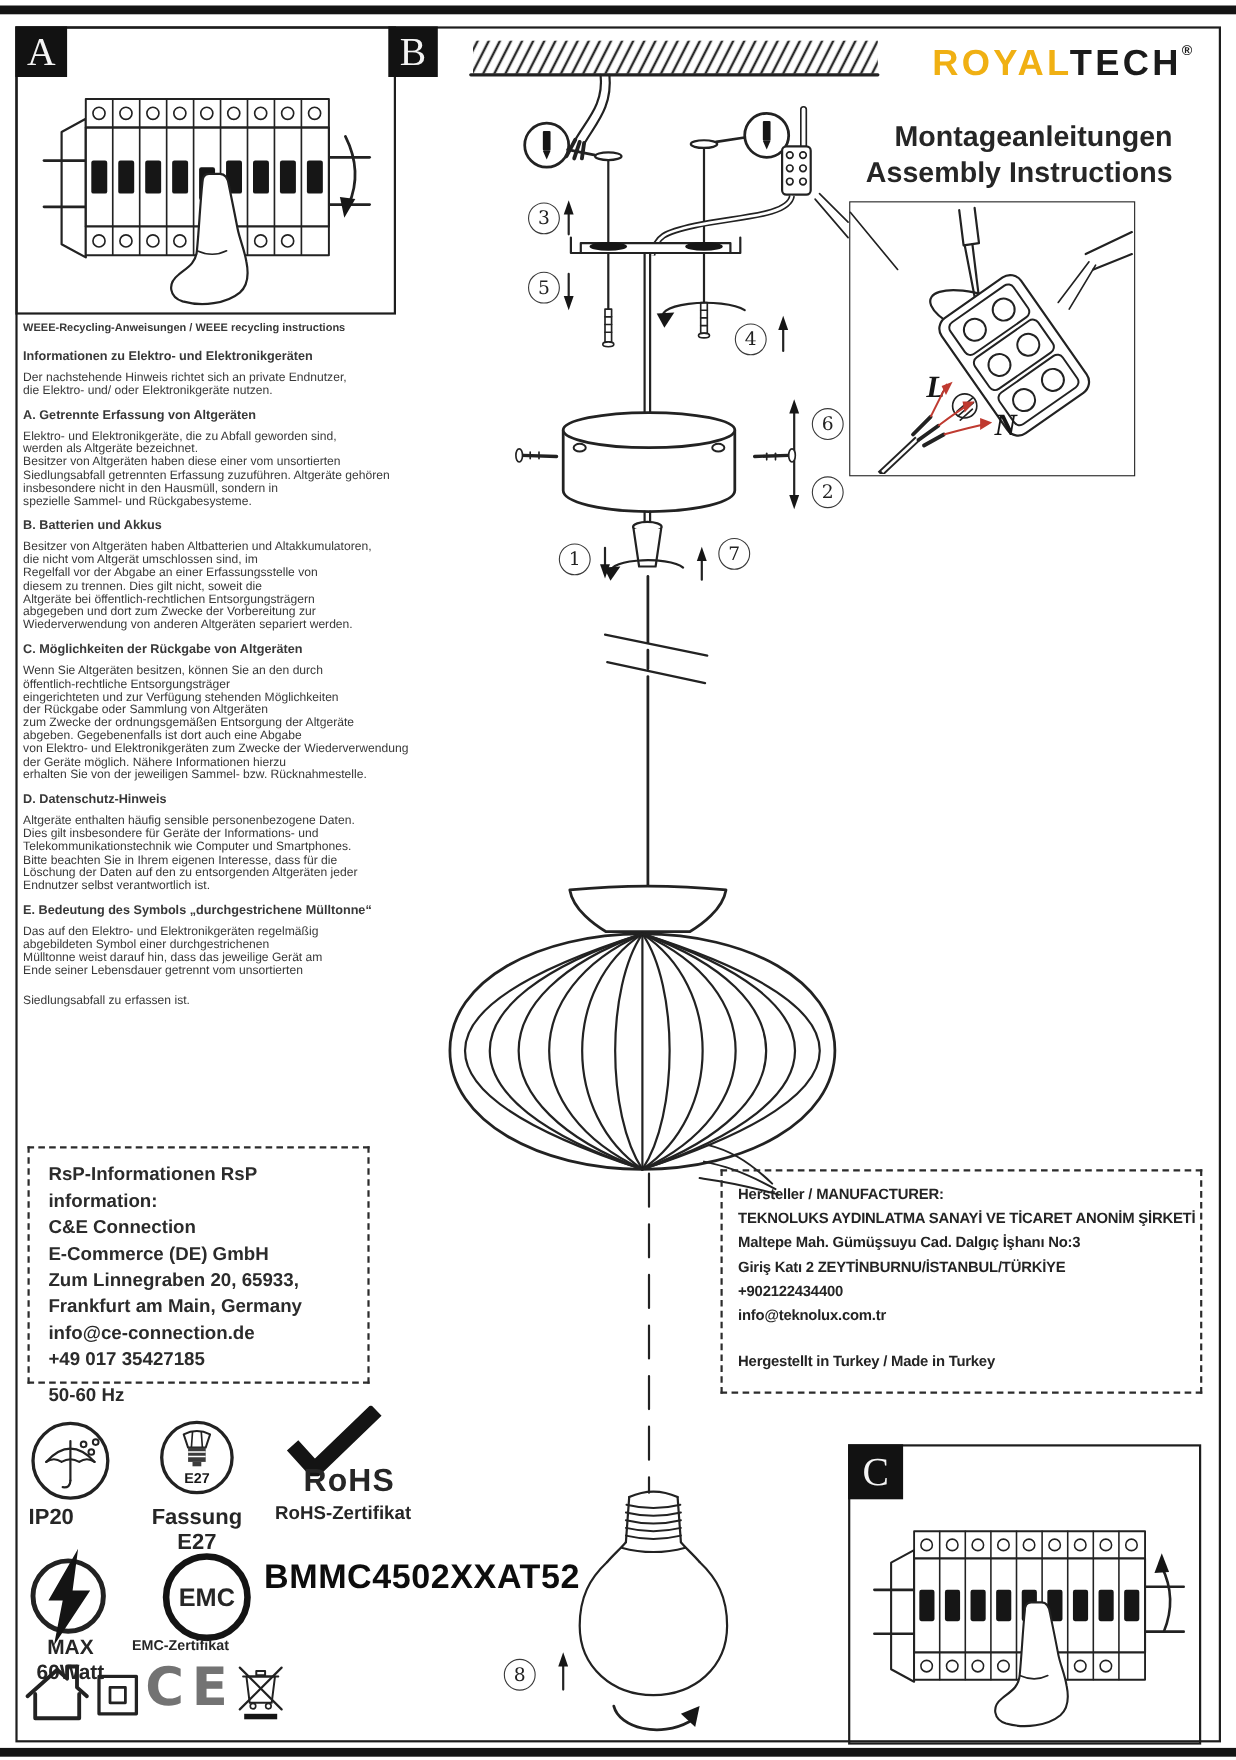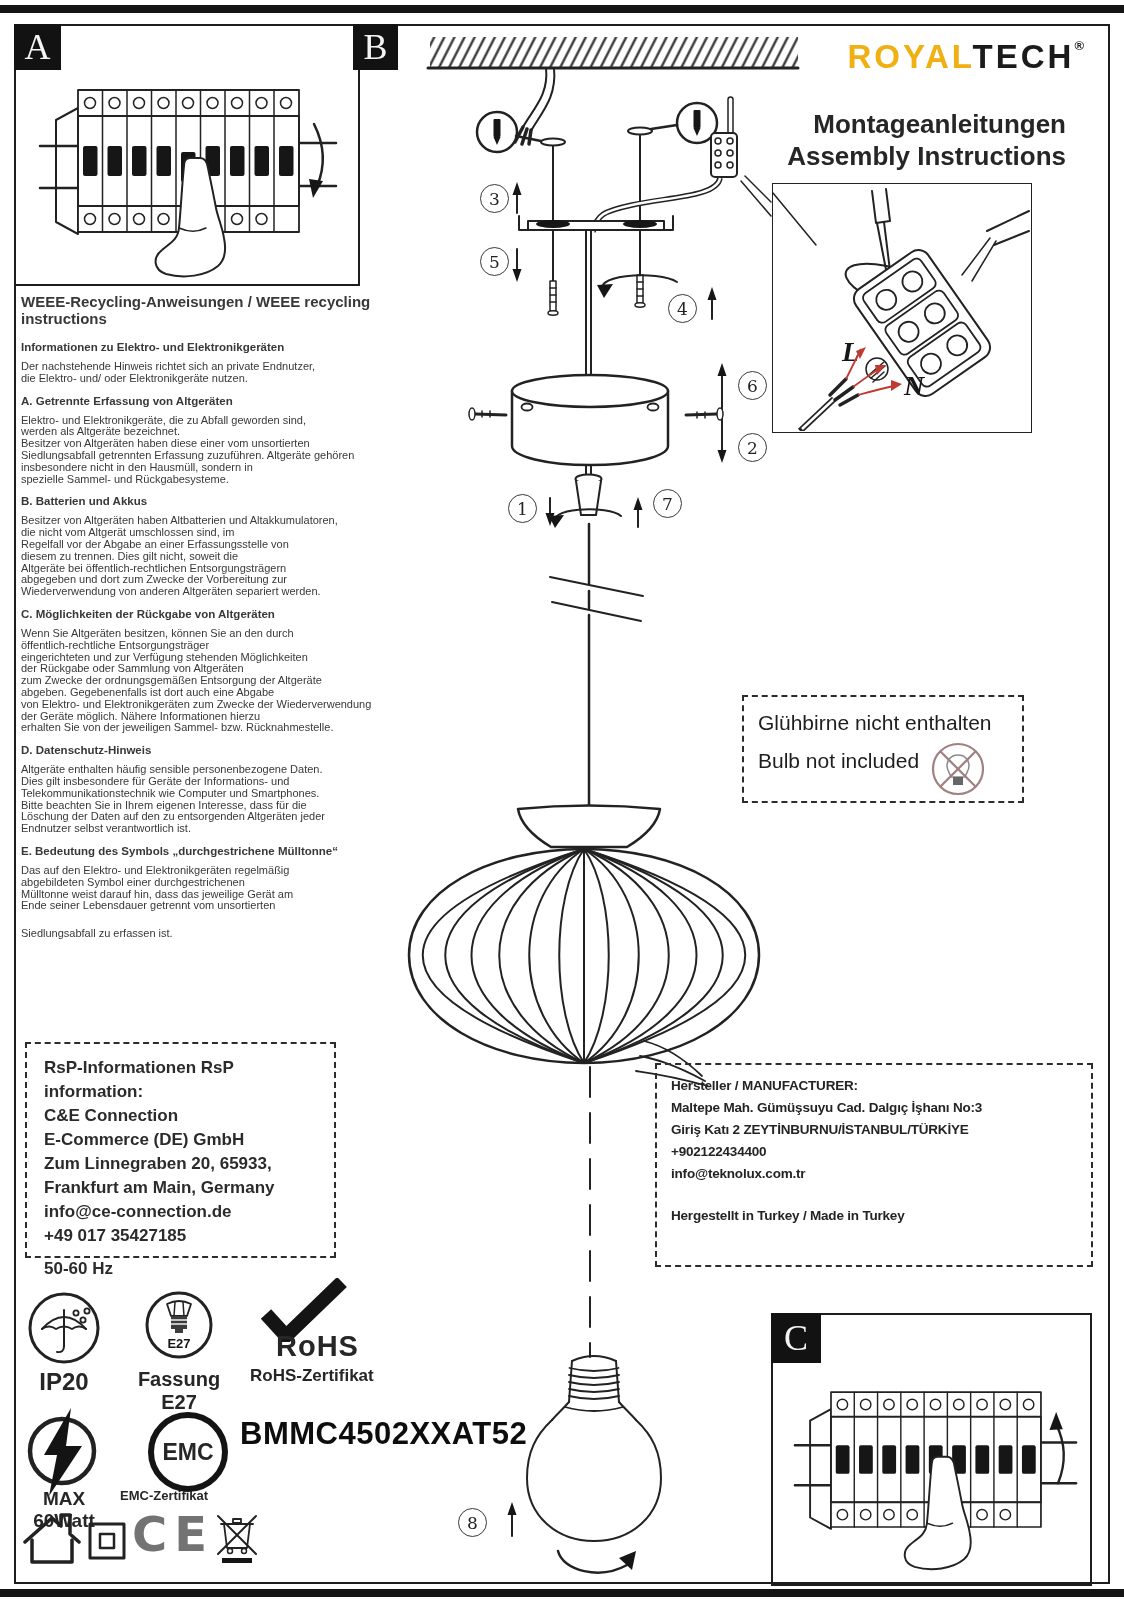--- a/index.html
+++ b/index.html
@@ -16,21 +16,21 @@
   svg .s1{stroke-width:1.5}  svg .s18{stroke-width:1.8}  svg .s25{stroke-width:2.5}
   svg .s3{stroke-width:3}   svg .s35{stroke-width:3.5}  svg .s45{stroke-width:4.5}
   svg .fw{fill:#fff}        svg .fb{fill:#161616;stroke:none}
   svg .red{stroke:#bf3a30;fill:none;stroke-width:1.8}
   svg .redf{fill:#bf3a30;stroke:none}
   svg text{stroke:none;fill:#161616;}
   .step{width:27px;height:27px;border:1.8px solid #3a3a3a;border-radius:50%;background:#fff;
         font-family:"DejaVu Serif",serif;font-size:17px;color:#222;display:flex;
         align-items:center;justify-content:center;}
   .weee{width:398px;color:#383838;}
-  .weee-title{font-size:15px;font-weight:bold;margin:0 0 14px 0;}
+  .weee-title{font-size:10px;font-weight:bold;margin:0 0 14px 0;}
   .weee-h{font-size:11.5px;font-weight:bold;margin:10px 0 8px 0;}
   .weee-b{font-size:11px;line-height:11.8px;margin:0;white-space:pre-line;}
   .weee-f{font-size:11px;margin-top:16px;}
   .rsp-line{font-size:17px;font-weight:bold;line-height:24px;color:#2b2b2b;}
   .man-line{font-size:13.5px;font-weight:bold;line-height:22px;color:#242424;letter-spacing:-0.2px;}
   .brand{font-weight:bold;font-size:33px;letter-spacing:3px;white-space:nowrap;}
   .brand .royal{color:#f0b013;}
   .brand .tech{color:#1b1b1b;}
   .brand .reg{font-size:13px;vertical-align:18px;letter-spacing:0;color:#1b1b1b;}
   .instr{font-size:26px;line-height:32px;color:#262626;text-align:right;font-weight:bold;}
@@ -337,31 +337,20 @@
       <path class="ln s35" d="M63,217 L81,204"></path>
       <path class="ln s35" d="M68,222 L86,212"></path>
     <path class="red" d="M74,196 Q83,178 89,166"></path>
       <polygon class="redf" points="84,168 94,164 88,176"></polygon>
     <path class="red" d="M81,204 Q100,190 110,184"></path>
       <polygon class="redf" points="103,182 114,182 105,192"></polygon>
     <path class="red" d="M86,212 Q112,205 126,202"></path>
       <polygon class="redf" points="119,197 130,201 119,208"></polygon>
   </svg>
 
-  <div class="abs dash-box" style="left:742px;top:695px;width:278px;height:104px;">
-    <div class="notice-line" style="position:absolute;left:14px;top:6px;">Glühbirne nicht enthalten</div>
-    <div class="notice-line" style="position:absolute;left:14px;top:44px;">Bulb not included</div>
-    <svg style="position:absolute;left:186px;top:44px;" width="56" height="56" viewBox="0 0 56 56">
-      <circle cx="28" cy="28" r="25" stroke="#a08080" stroke-width="2.2" fill="none"></circle>
-      <path d="M28,14 C21,14 17,19 17,25 C17,30 20,32 21,36 L35,36 C36,32 39,30 39,25 C39,19 35,14 28,14" stroke="#8a8a8a" stroke-width="1.5" fill="none"></path>
-      <rect x="23" y="36" width="10" height="8" fill="#666"></rect>
-      <line x1="10" y1="10" x2="46" y2="46" stroke="#a08080" stroke-width="2.2"></line>
-      <line x1="46" y1="10" x2="10" y2="46" stroke="#a08080" stroke-width="2.2"></line>
-    </svg>
-  </div>
 
   <div class="abs weee" style="left:21px;top:293px;">
     <div class="weee-title">WEEE-Recycling-Anweisungen / WEEE recycling instructions</div>
     <div class="weee-h">Informationen zu Elektro- und Elektronikgeräten</div>
     <p class="weee-b">Der nachstehende Hinweis richtet sich an private Endnutzer,
 die Elektro- und/ oder Elektronikgeräte nutzen.</p>
     <div class="weee-h">A. Getrennte Erfassung von Altgeräten</div>
     <p class="weee-b">Elektro- und Elektronikgeräte, die zu Abfall geworden sind,
 werden als Altgeräte bezeichnet.
 Besitzer von Altgeräten haben diese einer vom unsortierten
@@ -410,39 +399,40 @@
       <div class="rsp-line">Frankfurt am Main, Germany</div>
       <div class="rsp-line">info@ce-connection.de</div>
       <div class="rsp-line">+49 017 35427185</div>
       <div class="rsp-line" style="margin-top:9px;">50-60 Hz</div>
     </div>
   </div>
 
   <div class="abs dash-box" style="left:655px;top:1063px;width:434px;height:200px;">
     <div style="padding:10px 0 0 14px;">
       <div class="man-line">Hersteller / MANUFACTURER:</div>
+      <div class="man-line">TEKNOLUKS AYDINLATMA SANAYİ VE TİCARET ANONİM ŞİRKETİ</div>
       <div class="man-line">Maltepe Mah. Gümüşsuyu Cad. Dalgıç İşhanı No:3</div>
       <div class="man-line">Giriş Katı 2 ZEYTİNBURNU/İSTANBUL/TÜRKİYE</div>
       <div class="man-line">+902122434400</div>
       <div class="man-line">info@teknolux.com.tr</div>
       <div class="man-line" style="margin-top:20px;">Hergestellt in Turkey / Made in Turkey</div>
     </div>
   </div>
 
   <svg class="abs" style="left:26px;top:1290px;" width="76" height="76" viewBox="0 0 76 76">
     <circle class="ln s3" cx="38" cy="38" r="34"></circle>
     <path class="ln" d="M16,39 Q38,15 60,39"></path>
     <path class="ln s18" d="M16,39 Q23,34 30,39 M30,39 Q38,34 46,39 M46,39 Q53,34 60,39"></path>
     <line class="ln" x1="38" y1="20" x2="38" y2="56"></line>
     <path class="ln" d="M38,56 Q38,63 31,62"></path>
     <circle class="ln s18" cx="50" cy="23" r="2.6"></circle>
       <circle class="ln s18" cx="57" cy="30" r="2.6"></circle>
       <circle class="ln s18" cx="61" cy="21" r="2.6"></circle>
   </svg>
-  <div class="abs cert-label" style="left:26px;top:1368px;width:76px;text-align:center;font-size:24px;">IP20</div>
+  <div class="abs cert-label" style="left:26px;top:1368px;width:76px;text-align:left;font-size:20px;">IP20</div>
 
   <svg class="abs" style="left:144px;top:1290px;" width="70" height="70" viewBox="0 0 70 70">
     <circle class="ln s3" cx="35" cy="35" r="32"></circle>
     <path class="ln s18" d="M23,14 Q35,8 47,14 L43,26 L27,26 Z"></path>
     <line class="ln s1" x1="31" y1="12" x2="30" y2="26"></line>
       <line class="ln s1" x1="39" y1="12" x2="40" y2="26"></line>
     <rect x="27" y="26" width="16" height="13" fill="#3c3c3c"></rect>
     <line x1="27" y1="30" x2="43" y2="30" stroke="#fff" stroke-width="1.4"></line>
       <line x1="27" y1="34" x2="43" y2="34" stroke="#fff" stroke-width="1.4"></line>
     <rect x="31" y="39" width="8" height="4" fill="#3c3c3c"></rect>

